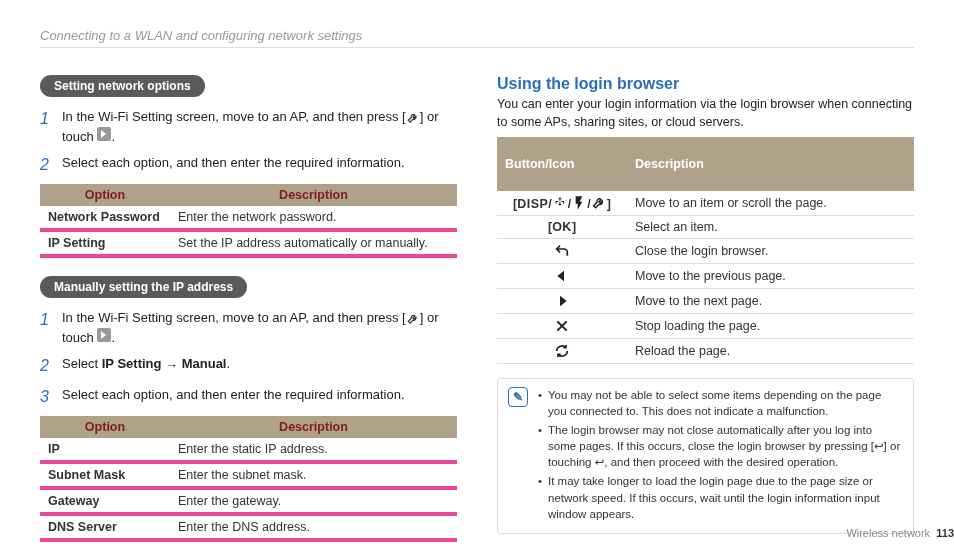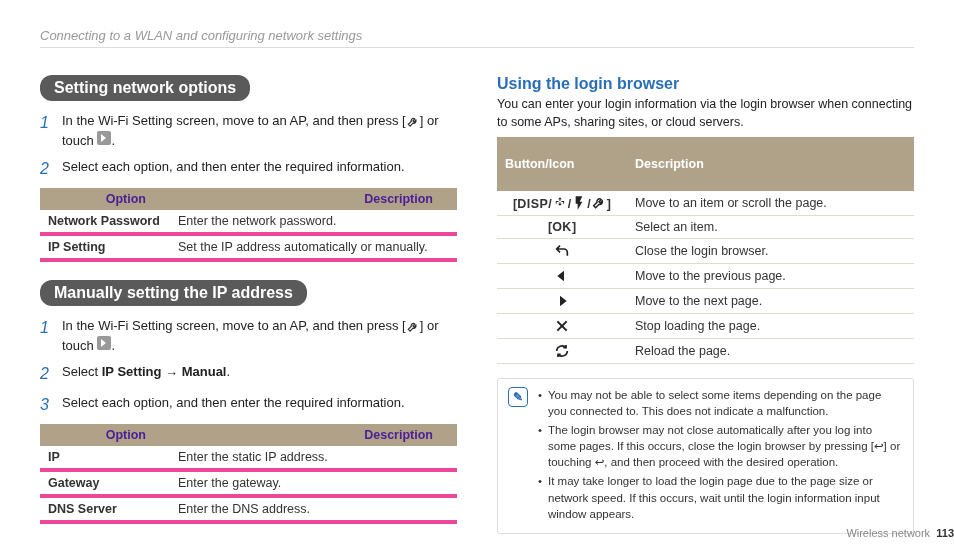--- a/index.html
+++ b/index.html
@@ -1,27 +1,27 @@
 <!DOCTYPE html>
 <html><head>
 <meta charset="utf-8">
 <style>
   * { box-sizing: border-box; margin: 0; padding: 0; }
   body { font-family: -apple-system, "Segoe UI", Arial, sans-serif; width: 954px; height: 557px; background: #fff; color: #333; position: relative; }
   .page-header { position: absolute; top: 28px; left: 40px; right: 40px; color: #999; font-size: 13px; font-style: italic; border-bottom: 1px solid #ddd; padding-bottom: 4px; }
   .columns { position: absolute; top: 75px; left: 40px; right: 40px; bottom: 50px; display: flex; gap: 40px; }
   .col { flex: 1; }
-  .pill { display: inline-block; background: #5a5a5a; color: #fff; font-size: 16px; font-weight: 600; padding: 4px 14px; border-radius: 12px; margin-bottom: 10px; }
+  .pill { display: inline-block; background: #5a5a5a; color: #fff; font-size: 12px; font-weight: 600; padding: 4px 14px; border-radius: 12px; margin-bottom: 10px; }
   .step { display: flex; gap: 8px; font-size: 13px; line-height: 1.55; margin-bottom: 6px; color: #222; }
   .step-num { color: #2a6fb5; font-style: italic; font-size: 16px; font-weight: 500; min-width: 14px; }
   .inline-icon { display: inline-flex; align-items: center; justify-content: center; vertical-align: middle; }
   .icon-play { display: inline-block; width: 14px; height: 14px; background: #999; position: relative; border-radius: 2px; }
   .icon-play::after { content: ""; position: absolute; left: 4px; top: 3px; border-left: 5px solid #fff; border-top: 4px solid transparent; border-bottom: 4px solid transparent; }
   table.opt { width: 100%; border-collapse: collapse; font-size: 12.5px; margin-top: 4px; margin-bottom: 18px; }
-  table.opt th { background: #b0a289; color: #4c1d95; text-align: right; font-weight: 600; padding: 4px 24px; }
+  table.opt th { background: #b0a289; color: #7f1d1d; text-align: center; font-weight: 600; padding: 4px 24px; }
   table.opt td { padding: 4px 8px; border-bottom: 4px solid #ec4899; }
   table.opt td:first-child { font-weight: 600; width: 130px; }
   table.opt .th-a { width: 130px; }
   h2.blue { color: #2a6fb5; font-size: 16px; font-weight: 700; margin-bottom: 3px; }
   .intro { font-size: 12.5px; line-height: 1.4; color: #222; margin-bottom: 6px; }
   table.bi { width: 100%; border-collapse: collapse; font-size: 12.5px; }
   table.bi th { background: #b0a289; color: #fff; text-align: left; font-weight: 600; padding: 20px 8px; }
   table.bi td { padding: 4px 8px; border-bottom: 1px solid #e0dcd3; }
   table.bi td:first-child { width: 130px; text-align: center; font-weight: 700; }
   .note-box { display: flex; gap: 10px; border: 1px solid #ddd; border-radius: 3px; padding: 8px 10px; margin-top: 14px; font-size: 11.5px; line-height: 1.4; color: #333; }
@@ -108,20 +108,24 @@
       <tbody>
           <tr>
             <th class="th-a">Option</th>
             <th>Description</th>
           </tr>
       <tr>
             <td>IP</td>
             <td>Enter the static IP address.</td>
           </tr>
       <tr>
+            <td>Subnet Mask</td>
+            <td>Enter the subnet mask.</td>
+          </tr>
+      <tr>
             <td>Gateway</td>
             <td>Enter the gateway.</td>
           </tr>
       <tr>
             <td>DNS Server</td>
             <td>Enter the DNS address.</td>
           </tr>
     </tbody>
       </table>
   </div>

